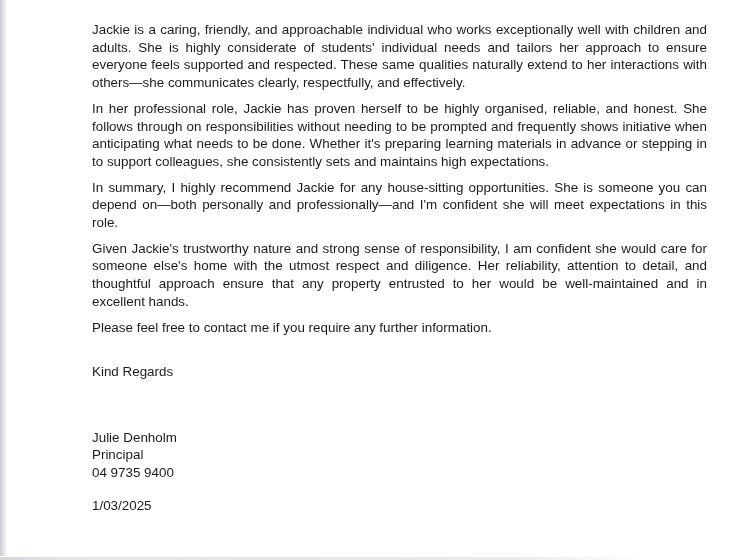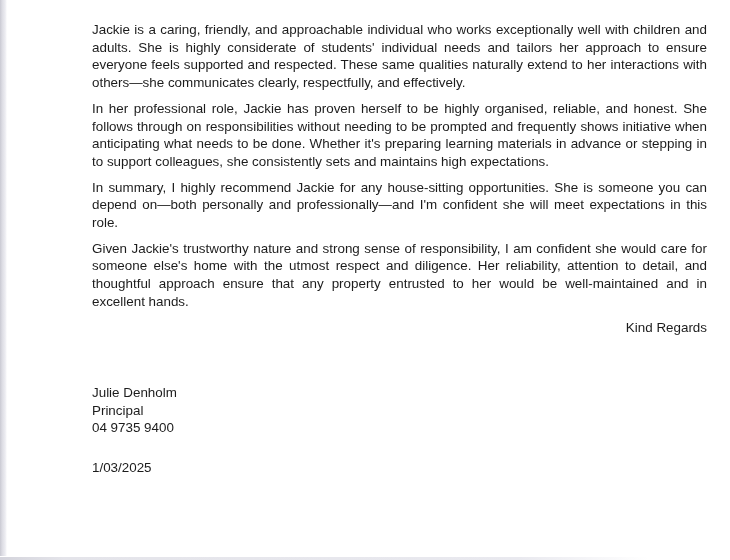--- a/index.html
+++ b/index.html
@@ -44,24 +44,23 @@
     text-align: justify;
   }
   .letter p.single {
     text-align: left;
   }
   .letter p.contact-note {
     margin-bottom: 27px;
   }
   .letter p.closing {
     margin-bottom: 48px;
-    text-align: right;
   }
   .signature {
-    margin: 0 0 22px 0;
+    margin: 0 0 16px 0;
     line-height: 17.5px;
   }
   .signature div {
     text-align: left;
   }
   .date-line {
     margin: 0;
     text-align: left;
   }
 </style>
@@ -69,20 +68,21 @@
 <body>
 
 <div class="edge-left"></div>
 <div class="edge-bottom"></div>
 
 <div class="letter">
   <p>Jackie is a caring, friendly, and approachable individual who works exceptionally well with children and adults. She is highly considerate of students' individual needs and tailors her approach to ensure everyone feels supported and respected. These same qualities naturally extend to her interactions with others—she communicates clearly, respectfully, and effectively.</p>
   <p>In her professional role, Jackie has proven herself to be highly organised, reliable, and honest. She follows through on responsibilities without needing to be prompted and frequently shows initiative when anticipating what needs to be done. Whether it's preparing learning materials in advance or stepping in to support colleagues, she consistently sets and maintains high expectations.</p>
   <p>In summary, I highly recommend Jackie for any house-sitting opportunities. She is someone you can depend on—both personally and professionally—and I'm confident she will meet expectations in this role.</p>
   <p>Given Jackie's trustworthy nature and strong sense of responsibility, I am confident she would care for someone else's home with the utmost respect and diligence. Her reliability, attention to detail, and thoughtful approach ensure that any property entrusted to her would be well-maintained and in excellent hands.</p>
+  <p class="single contact-note">Please feel free to contact me if you require any further information.</p>
   <p class="single closing">Kind Regards</p>
   <div class="signature">
     <div>Julie Denholm</div>
     <div>Principal</div>
     <div>04 9735 9400</div>
   </div>
   <p class="date-line">1/03/2025</p>
 </div>
 
 </body></html>

